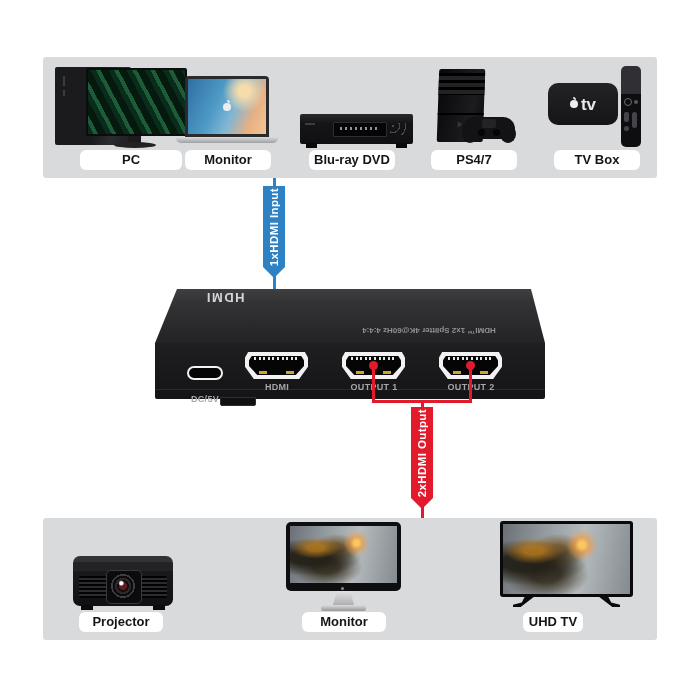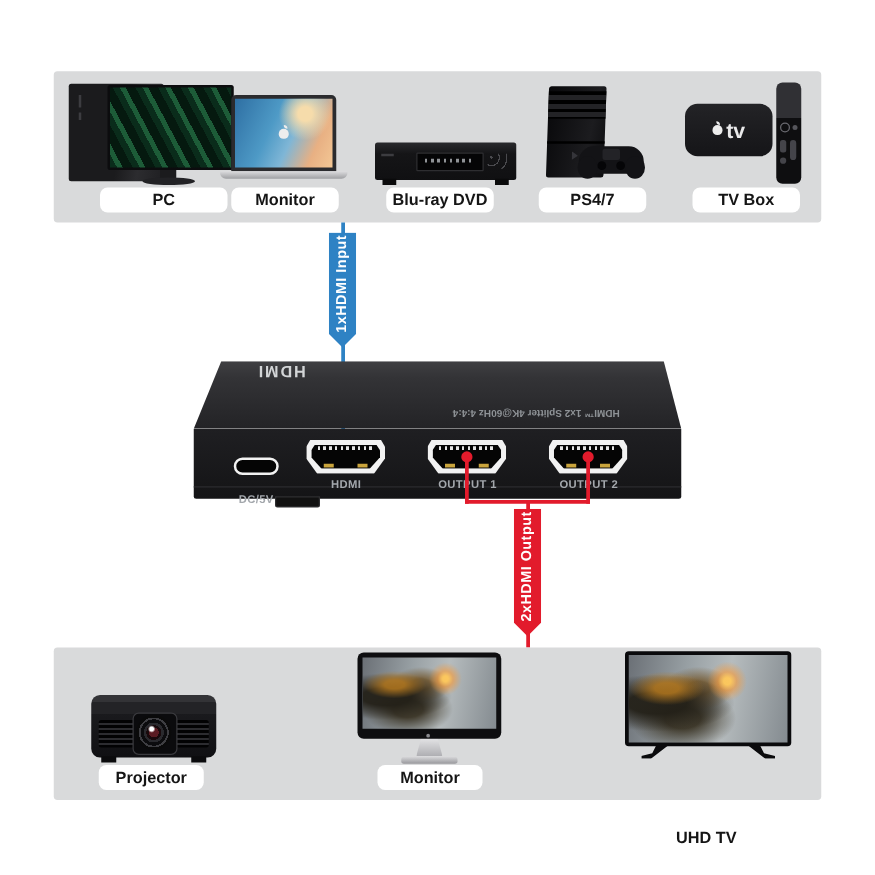--- a/index.html
+++ b/index.html
@@ -227,15 +227,15 @@
 
   <div class="abs" style="left:500px; top:521px; width:134px; height:88px;">
     <div class="abs" style="left:0; top:0; width:133px; height:76px; background:#0a0a0c; border-radius:3px; padding:3px; box-sizing:border-box;">
       <div class="screen-tf" style="width:100%; height:100%;"></div>
     </div>
     <div class="abs" style="left:13px; top:75px; width:22px; height:11px; background:#0a0a0c;
                 clip-path:polygon(55% 0, 100% 0, 35% 100%, 0 100%, 0 80%, 40% 60%);"></div>
     <div class="abs" style="left:98px; top:75px; width:22px; height:11px; background:#0a0a0c;
                 clip-path:polygon(0 0, 45% 0, 60% 60%, 100% 80%, 100% 100%, 65% 100%);"></div>
   </div>
-  <div class="pill" style="left:523px; top:612px; width:84px;margin-top:48px;">UHD TV</div>
+  <div class="pill" style="left:523px; top:612px; width:60px;">UHD TV</div>
 
 </div>
 
 </body></html>

